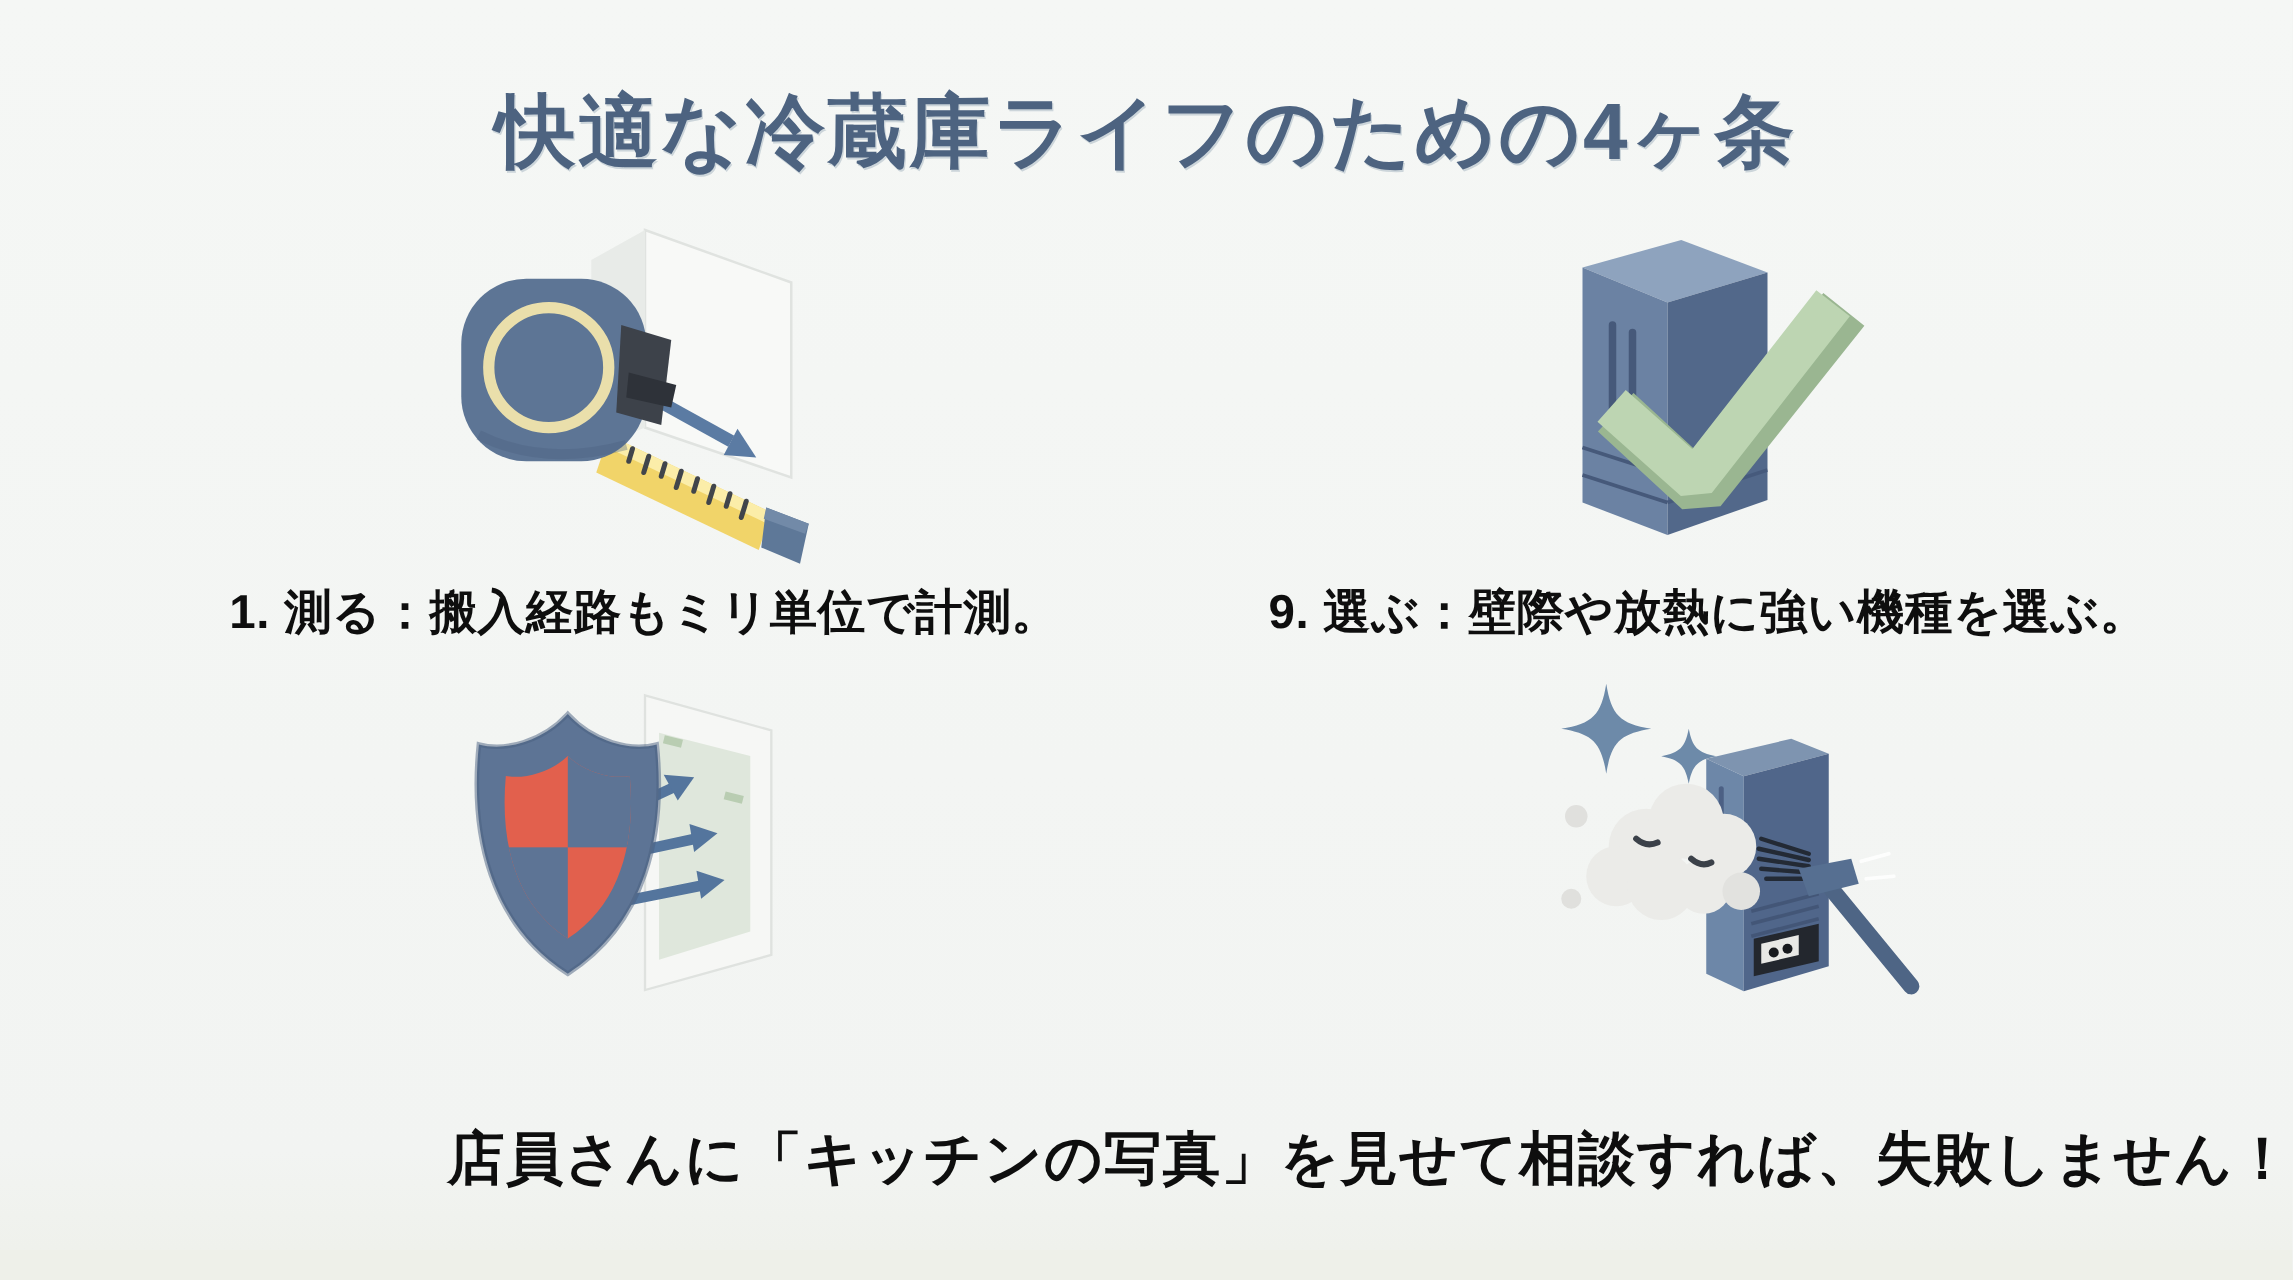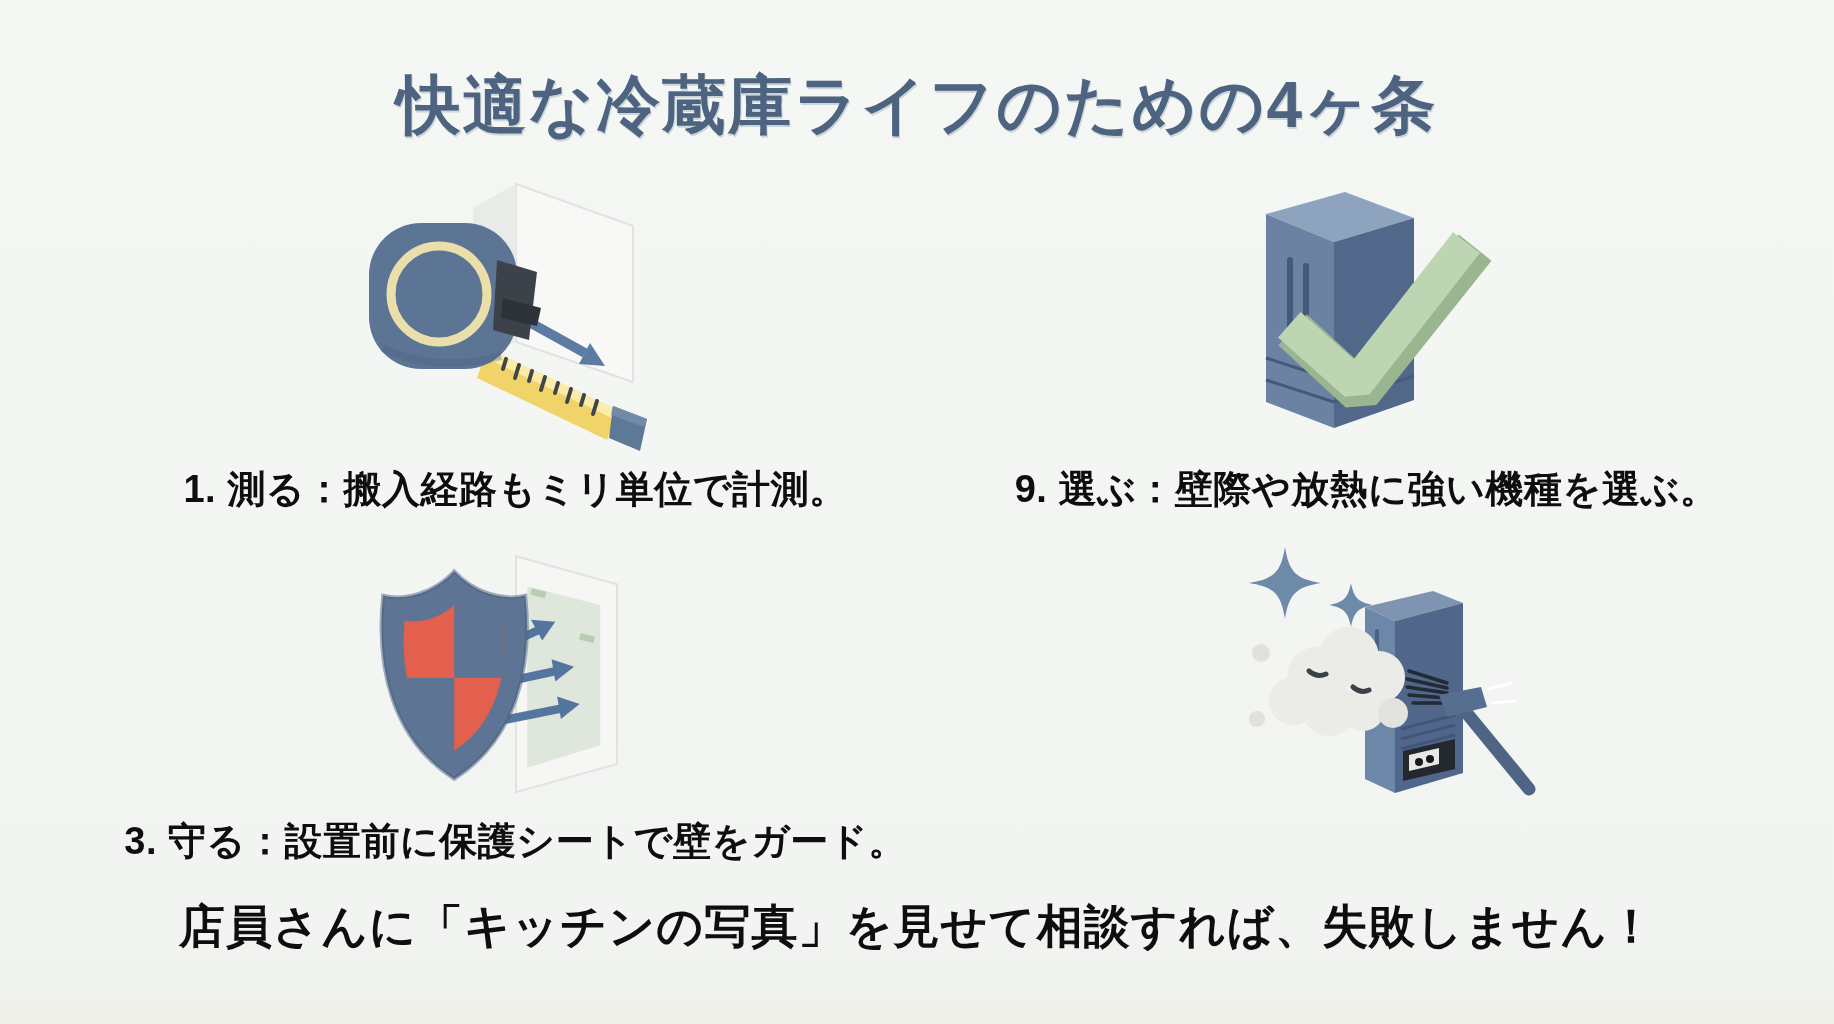--- a/index.html
+++ b/index.html
@@ -22,21 +22,21 @@
     grid-template-rows:295px 80px 272px 80px;
   }
   .icon-cell{display:flex;align-items:center;justify-content:center;}
   .caption-cell{display:flex;align-items:flex-start;justify-content:center;padding-top:4px;}
   .caption{
     margin:0;font-size:38px;font-weight:bold;color:#0e0e0e;
     letter-spacing:0.5px;white-space:nowrap;
   }
   .footer{
     position:absolute;top:896px;left:0;width:100%;margin:0;
-    text-align:center;font-size:46px;font-weight:bold;color:#0e0e0e;
+    text-align:right;font-size:46px;font-weight:bold;color:#0e0e0e;
     letter-spacing:1px;
   }
   .bottom-strip{position:absolute;left:0;right:0;bottom:0;height:24px;background:#eef0e9;}
   .icon{display:inline-block;line-height:0;}
 </style>
 </head>
 <body>
 
 <div class="slide">
 
@@ -182,23 +182,20 @@
           <line x1="268" y1="180" x2="332" y2="258" stroke="#4e6585" stroke-width="13" stroke-linecap="round"></line>
           <polygon points="242,164 284,156 290,176 250,186" fill="#566f91"></polygon>
           <g stroke="#ffffff" stroke-width="3" stroke-linecap="round" opacity="0.9">
             <line x1="292" y1="158" x2="314" y2="152"></line>
             <line x1="296" y1="172" x2="318" y2="170"></line>
           </g>
         </svg>
       </span>
     </div>
 
-    <div class="caption-cell">
-      <p class="caption">3. 守る：設置前に保護シートで壁をガード。</p>
-    </div>
 
   </div>
 
   <p class="footer">店員さんに「キッチンの写真」を見せて相談すれば、失敗しません！</p>
 
   <div class="bottom-strip"></div>
 
 </div>
 
 </body></html>

